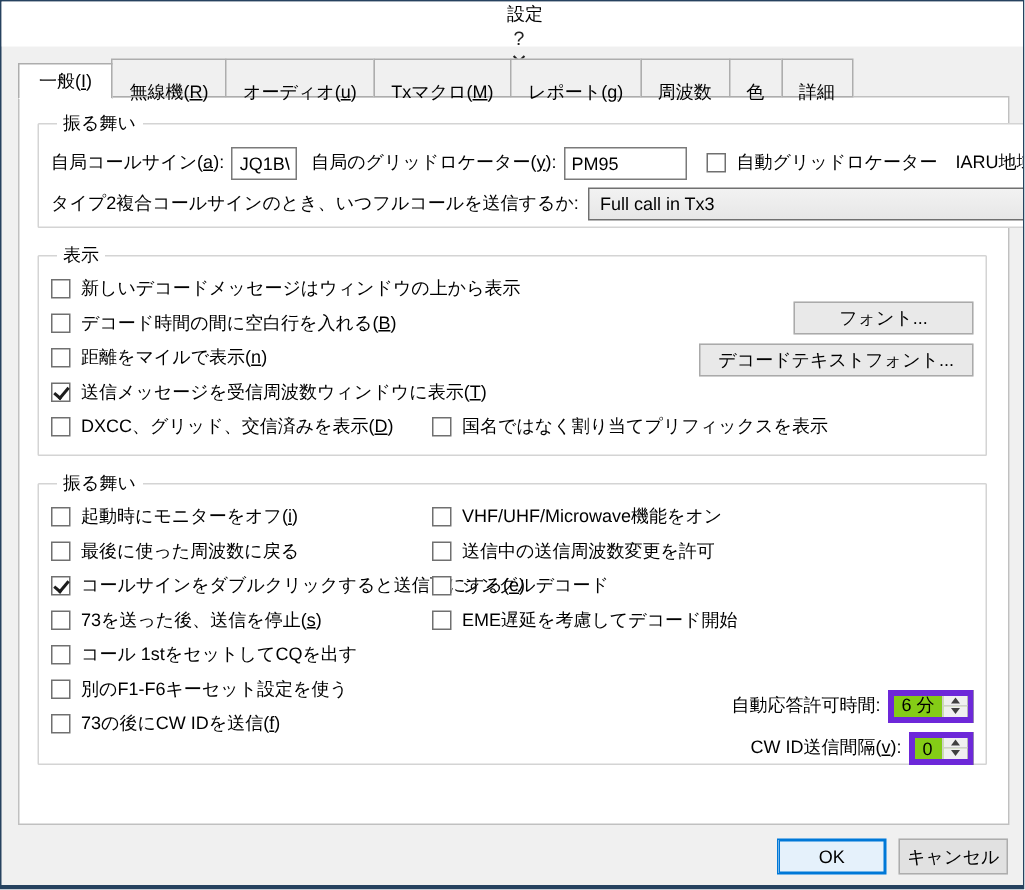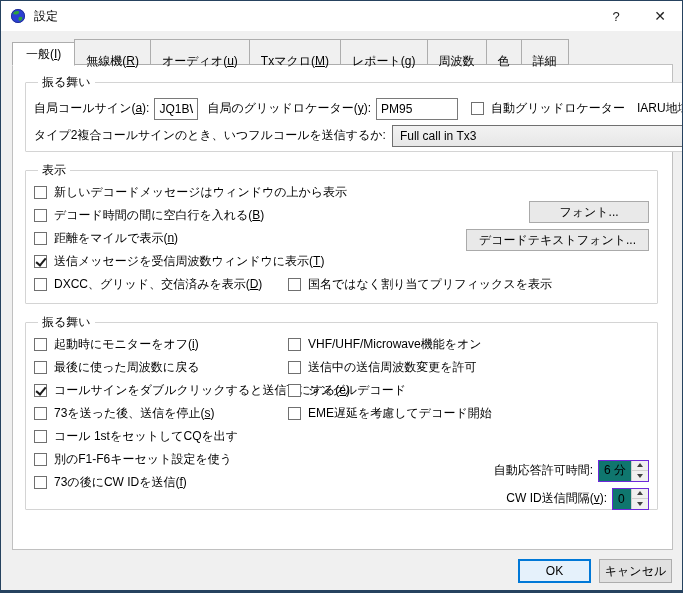--- a/index.html
+++ b/index.html
@@ -2,21 +2,21 @@
 <html><head>
 <meta charset="utf-8">
 <style>
   * { margin:0; padding:0; box-sizing:border-box; }
   body { background:#fff; font-family:"Liberation Sans","DejaVu Sans",sans-serif; font-size:12px; color:#000; }
   .window { position:relative; width:683px; height:593px; background:#f0f0f0;
             border:1px solid #26425f; border-bottom-width:3px; overflow:hidden; }
 
   
   .titlebar { position:absolute; top:0; left:0; right:0; height:30px; background:#fff;
-              display:flex; align-items:center; padding-left:9px; }
+              display:flex; align-items:center; padding-left:9px;flex-direction:column; }
   .titlebar .title { margin-left:8px; }
   .titlebar .spacer { flex:1; }
   .cap-btn { width:44px; height:30px; display:flex; align-items:center; justify-content:center;
              font-size:13px; color:#222; cursor:default; }
   .cap-btn.close { font-size:14px; }
 
   
   .tabbar { position:absolute; left:11px; top:40px; display:flex; align-items:flex-end; height:24px; z-index:3; }
   .tab { height:21px; line-height:19px; padding:12px 11px; background:#f0f0f0;
          border:1px solid #adadad; margin-right:-1px; white-space:nowrap; }
@@ -54,21 +54,21 @@
   .colw { width:254px; flex:none; }
 
   .fbtn { position:absolute; right:8px; height:22px; padding:0 12px; line-height:20px;
           background:#e9e9e9; border:1px solid #aaaaaa; text-align:center; cursor:default; white-space:nowrap; }
   #btn-font { top:22px; width:120px; }
   #btn-decodefont { top:50px; }
 
   .spinrow { position:absolute; right:8px; display:flex; align-items:center; gap:5px; height:23px; }
   #row-autoreply { top:128px; }
   #row-cwid { top:156px; }
-  .spin { display:inline-flex; height:22px; border:1px solid #6d28d9; background:#0f766e; }
+  .spin { display:inline-flex; height:22px; border:4px solid #6d28d9; background:#84cc16; }
   .spin .val { display:flex; align-items:center; padding:0 5px; }
   .spin .btns { width:17px; border-left:1px solid #cfcfcf; display:flex; flex-direction:column; }
   .spin .btns .sb { flex:1; background:#f0f0f0; display:flex; align-items:center; justify-content:center; }
   .spin .btns .sb.up { border-bottom:1px solid #cfcfcf; }
   .tri-up { width:0; height:0; border-left:3px solid transparent; border-right:3px solid transparent; border-bottom:4px solid #404040; }
   .tri-down { width:0; height:0; border-left:3px solid transparent; border-right:3px solid transparent; border-top:4px solid #404040; }
 
   .btn { position:absolute; top:558px; width:73px; height:24px; line-height:22px; text-align:center;
          background:#e1e1e1; border:1px solid #adadad; cursor:default; }
   #btn-ok { left:517px; background:#e5f1fb; border:1px solid #0078d7; box-shadow:inset 0 0 0 1px #0078d7; }

